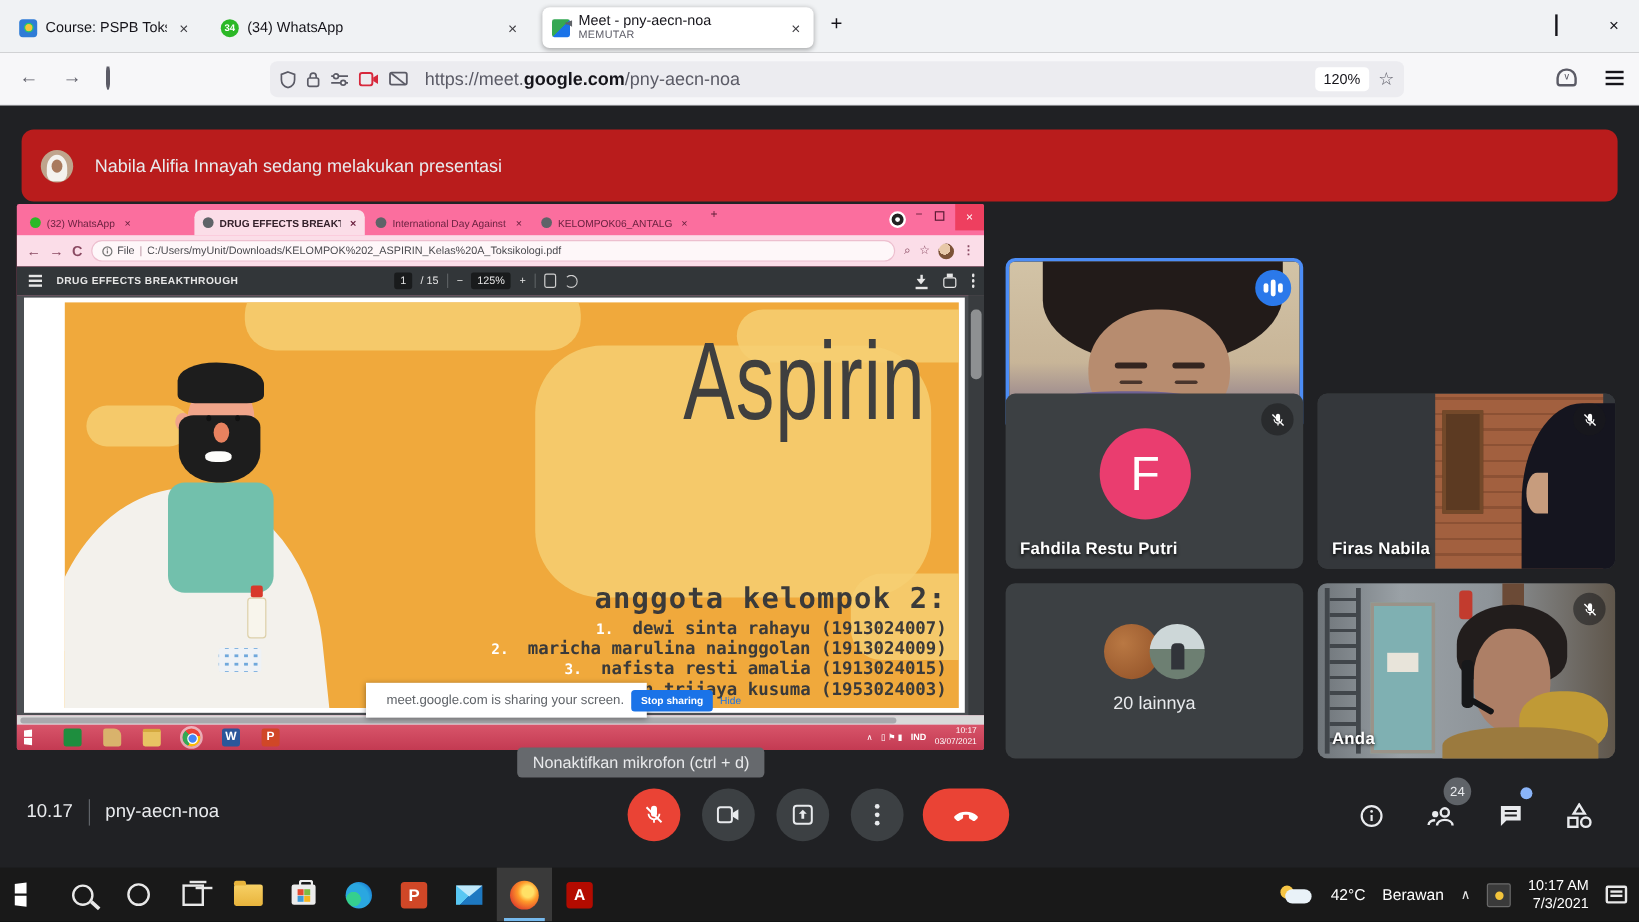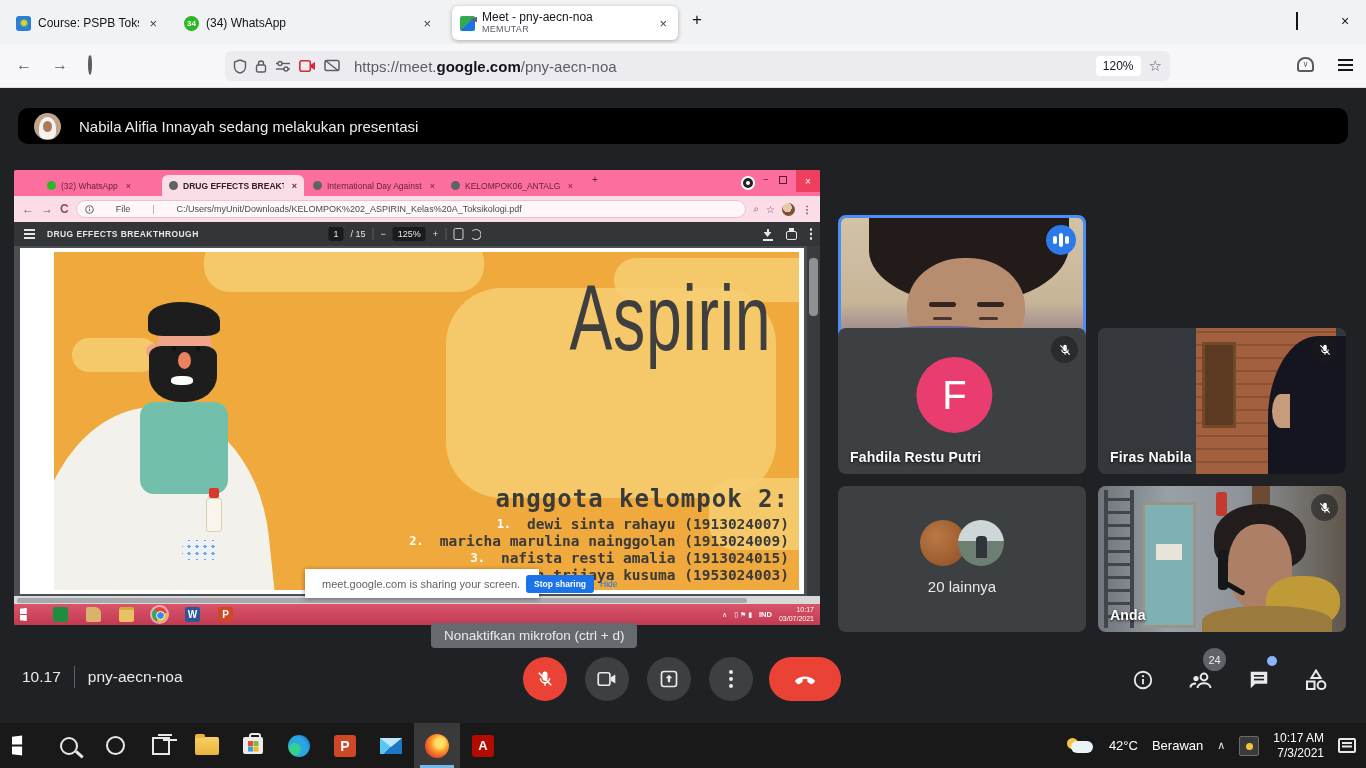--- a/index.html
+++ b/index.html
@@ -31,21 +31,21 @@
   .urltext { font-size:15px; color:#5b5b66; margin-left:6px; flex:1; white-space:nowrap; }
   .urltext b { color:#15141a; font-weight:bold; }
   .zoomchip { background:#fff; border-radius:4px; font-size:12px; color:#15141a; padding:3px 7px; }
   .star { color:#5b5b66; font-size:15px; }
   .reloadring { width:11px; height:11px; border:2px solid #5b5b66; border-radius:50%; border-top-color:transparent; margin-top:3px; }
   .pocket { position:absolute; top:13px; left:1297px; width:17px; height:15px; border:2px solid #5b5b66; border-radius:3px 3px 8px 8px; display:flex; align-items:center; justify-content:center; color:#5b5b66; font-size:8px; }
   .hamb3 { position:absolute; top:15px; left:1338px; width:15px; height:2px; background:#15141a; box-shadow:0 5px 0 #15141a,0 10px 0 #15141a; }
 
   
   .meet { position:absolute; left:0; top:88px; width:1366px; height:635px; background:#202124; }
-  .banner { position:absolute; left:18px; top:20px; width:1330px; height:36px; background:#000000; border-radius:10px; display:flex; align-items:center; padding:16px 16px; gap:18px; }
+  .banner { position:absolute; left:18px; top:20px; width:1330px; height:60px; background:#b91c1c; border-radius:10px; display:flex; align-items:center; padding:16px 16px; gap:18px; }
   .banner-av { width:27px; height:27px; border-radius:50%; background:#bfa48c; position:relative; overflow:hidden; }
   .banner-av i { position:absolute; left:5px; top:4px; width:17px; height:22px; background:#f4f2ee; border-radius:50% 50% 30% 30%; }
   .banner-av b { position:absolute; left:9px; top:8px; width:9px; height:11px; background:#a97a5d; border-radius:50%; }
   .banner-text { color:#e8eaed; font-size:15px; }
 
   .tile { position:absolute; width:248px; height:146px; border-radius:8px; background:#3c4043; overflow:hidden; }
   .tile.speaking { border:3px solid #4c8df6; }
   .tname { position:absolute; left:12px; bottom:9px; color:#fff; font-size:14px; font-weight:bold; text-shadow:0 1px 3px rgba(0,0,0,.9); letter-spacing:.2px; }
   .micoff { position:absolute; top:8px; right:8px; width:27px; height:27px; border-radius:50%; background:rgba(25,26,28,.55); display:flex; align-items:center; justify-content:center; }
   .speakbadge { position:absolute; top:7px; right:7px; width:30px; height:30px; border-radius:50%; background:#2b79ea; display:flex; align-items:center; justify-content:center; gap:2px; }
@@ -103,32 +103,32 @@
   .cbtn { position:absolute; top:569px; width:44px; height:44px; border-radius:50%; background:#3c4043; display:flex; align-items:center; justify-content:center; }
   .cbtn.red { background:#ea4335; }
   .hangup { position:absolute; top:569px; left:769px; width:72px; height:44px; border-radius:22px; background:#ea4335; display:flex; align-items:center; justify-content:center; }
   .dots3 { width:4px; height:4px; border-radius:50%; background:#e8eaed; box-shadow:0 -7px 0 #e8eaed, 0 7px 0 #e8eaed; }
   .ricon { position:absolute; top:579px; width:26px; height:26px; display:flex; align-items:center; justify-content:center; }
   .badge24 { position:absolute; left:1203px; top:560px; width:23px; height:23px; border-radius:50%; background:#5f6368; color:#e8eaed; font-size:11px; display:flex; align-items:center; justify-content:center; z-index:3; }
   .bluedot { position:absolute; left:1267px; top:568px; width:10px; height:10px; border-radius:50%; background:#8ab4f8; z-index:3; }
 
   
   .shared { position:absolute; left:14px; top:82px; width:806px; height:455px; background:#fb6e9e; border-radius:2px; overflow:hidden; }
-  .ctab { position:absolute; top:5px; height:21px; display:flex; align-items:center; gap:5px; padding:0 7px; font-size:8.5px; color:#6b2240; white-space:nowrap; overflow:hidden;justify-content:center; }
+  .ctab { position:absolute; top:5px; height:21px; display:flex; align-items:center; gap:5px; padding:0 7px; font-size:8.5px; color:#6b2240; white-space:nowrap; overflow:hidden; }
   .ctab.active { background:#fbdde8; border-radius:6px 6px 0 0; color:#33202a; font-weight:bold; }
   .ctab .cx { font-size:9px; color:#6b2240; margin-left:3px; }
   .cfav { width:9px; height:9px; border-radius:50%; flex:0 0 auto; }
   .recdot { position:absolute; left:727px; top:6px; width:14px; height:14px; border-radius:50%; background:#222; border:2px solid #fff; display:flex; align-items:center; justify-content:center; }
   .recdot i { width:4px; height:4px; background:#fff; border-radius:50%; }
   .swc { position:absolute; top:4px; font-size:10px; color:#5d1c35; }
   .sclose { position:absolute; left:782px; top:0; width:24px; height:22px; background:#ee3f5f; color:#fff; font-size:10px; display:flex; align-items:center; justify-content:center; }
 
   .caddr { position:absolute; left:0; top:26px; width:806px; height:26px; background:#fbdde8; display:flex; align-items:center; padding:0 8px; gap:7px; }
   .cnav { color:#8a4a62; font-size:12px; }
-  .cpill { height:18px; flex:1; background:#fef7f9; border:1px solid #edbfcf; border-radius:9px; display:flex; align-items:center; padding:0 8px; gap:22px; font-size:9px; color:#4a4a4f; white-space:nowrap; overflow:hidden; }
+  .cpill { height:18px; flex:1; background:#fef7f9; border:1px solid #edbfcf; border-radius:9px; display:flex; align-items:center; padding:0 8px; gap:4px; font-size:9px; color:#4a4a4f; white-space:nowrap; overflow:hidden; }
   .cpill .sep { color:#b98fa0; }
   .cavatar { width:13px; height:13px; border-radius:50%; background:radial-gradient(circle at 40% 35%, #e7c8a8 0 40%, #7c5236 41% 100%); }
   .cmini { font-size:10px; color:#8a4a62; }
 
   .pdfbar { position:absolute; left:0; top:52px; width:806px; height:24px; background:#323639; display:flex; align-items:center; padding:0 10px; color:#e6e6e6; }
   .pdftitle { font-size:8.5px; font-weight:bold; letter-spacing:.4px; margin-left:12px; }
   .pdfcenter { position:absolute; left:50%; transform:translateX(-58%); display:flex; align-items:center; gap:7px; font-size:9px; }
   .pgbox { background:#191b1c; padding:2px 5px; border-radius:2px; }
   .pdfsep { width:1px; height:12px; background:#5a5e61; }
   .fitbox { width:10px; height:12px; border:1.5px solid #cfcfcf; border-radius:2px; }

